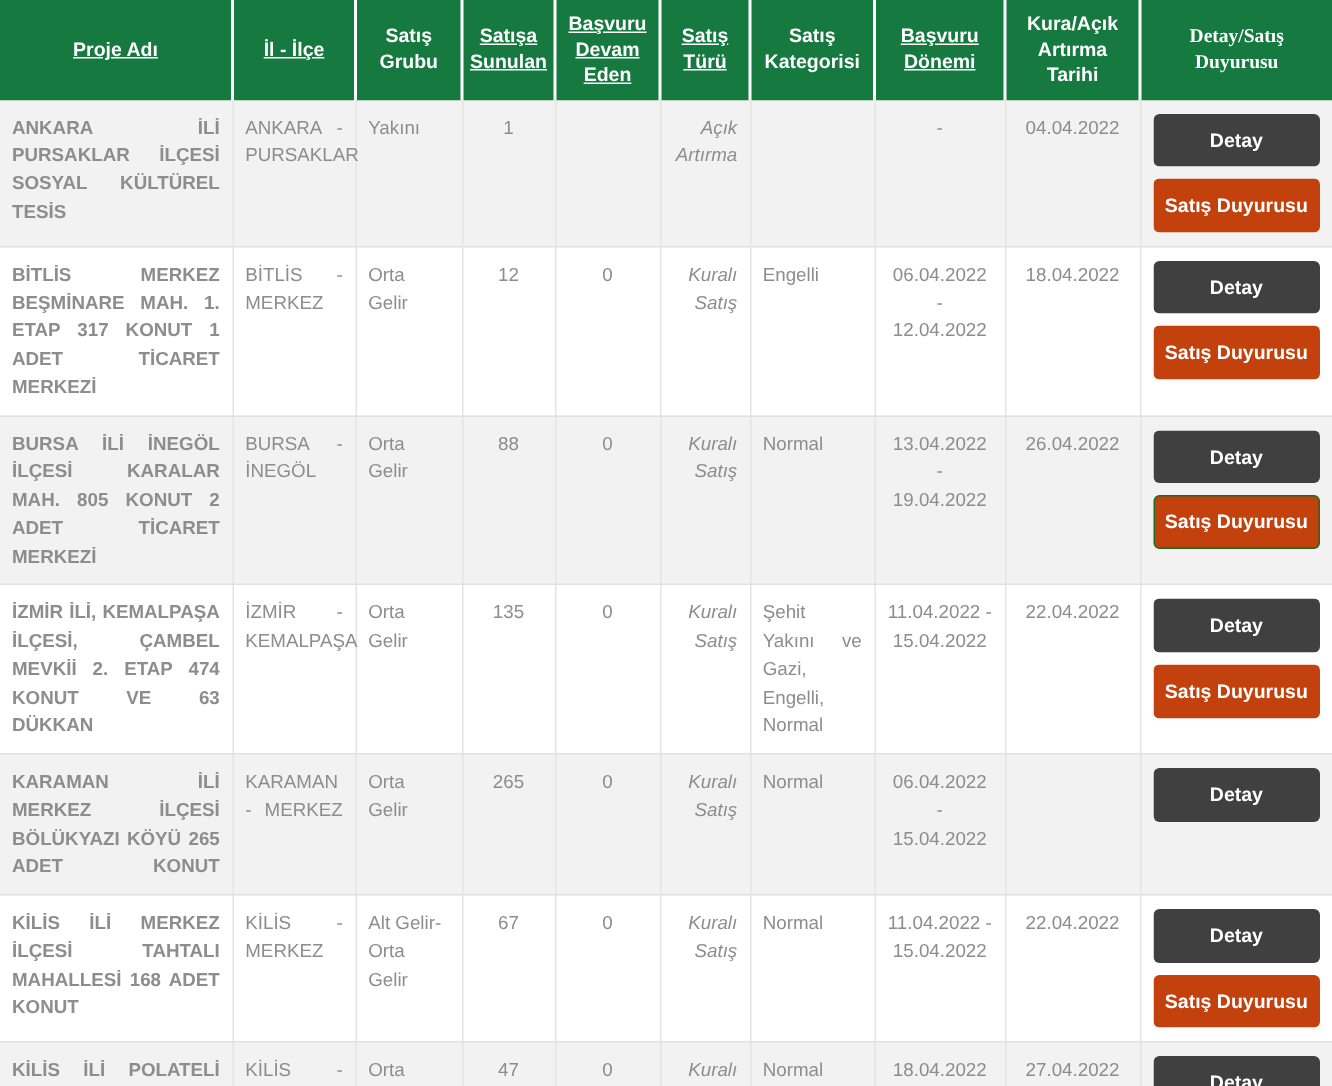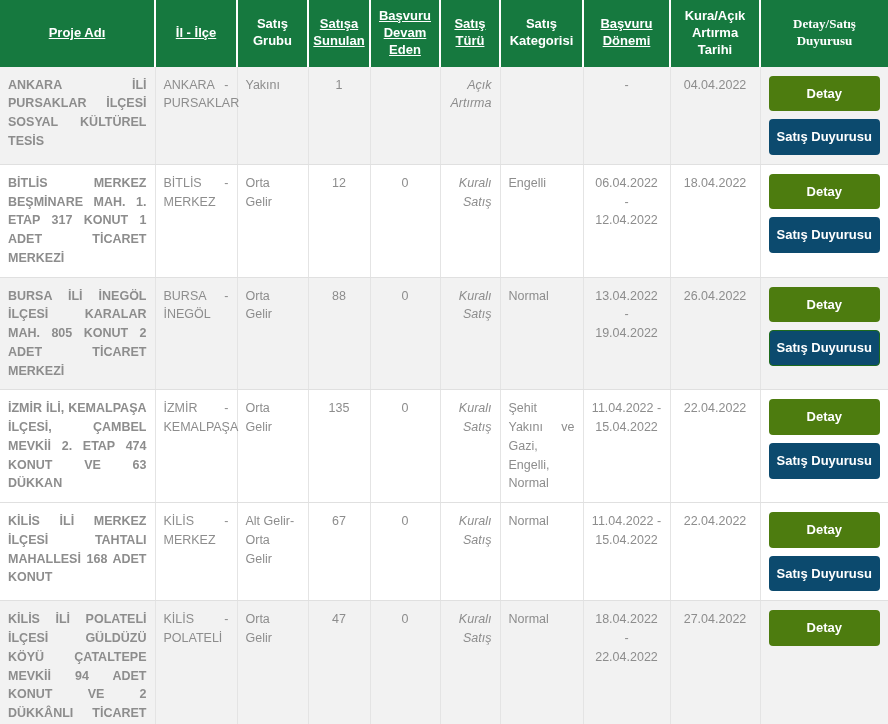--- a/index.html
+++ b/index.html
@@ -95,22 +95,22 @@
     font-size: 13px;
     font-weight: bold;
     text-align: center;
     padding: 9px 4px;
     margin-bottom: 8px;
     cursor: pointer;
     border: 1px solid transparent;
     line-height: 1.2;
     font-family: "Liberation Sans", sans-serif;
   }
-  .btn-detay { background: #4d7c0f; }
-  .btn-duyuru { background: #0c4a6e; margin-bottom: 0; }
+  .btn-detay { background: #404040; }
+  .btn-duyuru { background: #c2410c; margin-bottom: 0; }
   .btn-duyuru.focused { border: 1px solid #1d6b1d; }
 </style>
 </head>
 <body>
 
 <table class="listing">
   <colgroup>
     <col style="width:155px">
     <col style="width:82px">
     <col style="width:71px">
@@ -190,20 +190,34 @@
         <td class="c-num">0</td>
         <td class="c-tur">Kuralı Satış</td>
         <td class="c-kat">Şehit Yakını ve Gazi, Engelli, Normal</td>
         <td class="c-donem">11.04.2022 - 15.04.2022</td>
         <td class="c-kura">22.04.2022</td>
         <td class="c-actions">
           <div class="btn btn-detay">Detay</div>
           <div class="btn btn-duyuru">Satış Duyurusu</div>
         </td>
       </tr>
+      <tr class="odd">
+        <td class="c-proje">KARAMAN İLİ MERKEZ İLÇESİ BÖLÜKYAZI KÖYÜ 265 ADET KONUT</td>
+        <td class="c-ililce">KARAMAN - MERKEZ</td>
+        <td class="c-grup">Orta Gelir</td>
+        <td class="c-num">265</td>
+        <td class="c-num">0</td>
+        <td class="c-tur">Kuralı Satış</td>
+        <td class="c-kat">Normal</td>
+        <td class="c-donem">06.04.2022 - 15.04.2022</td>
+        <td class="c-kura"></td>
+        <td class="c-actions">
+          <div class="btn btn-detay">Detay</div>
+        </td>
+      </tr>
       <tr class="even">
         <td class="c-proje">KİLİS İLİ MERKEZ İLÇESİ TAHTALI MAHALLESİ 168 ADET KONUT</td>
         <td class="c-ililce">KİLİS - MERKEZ</td>
         <td class="c-grup">Alt Gelir- Orta Gelir</td>
         <td class="c-num">67</td>
         <td class="c-num">0</td>
         <td class="c-tur">Kuralı Satış</td>
         <td class="c-kat">Normal</td>
         <td class="c-donem">11.04.2022 - 15.04.2022</td>
         <td class="c-kura">22.04.2022</td>

